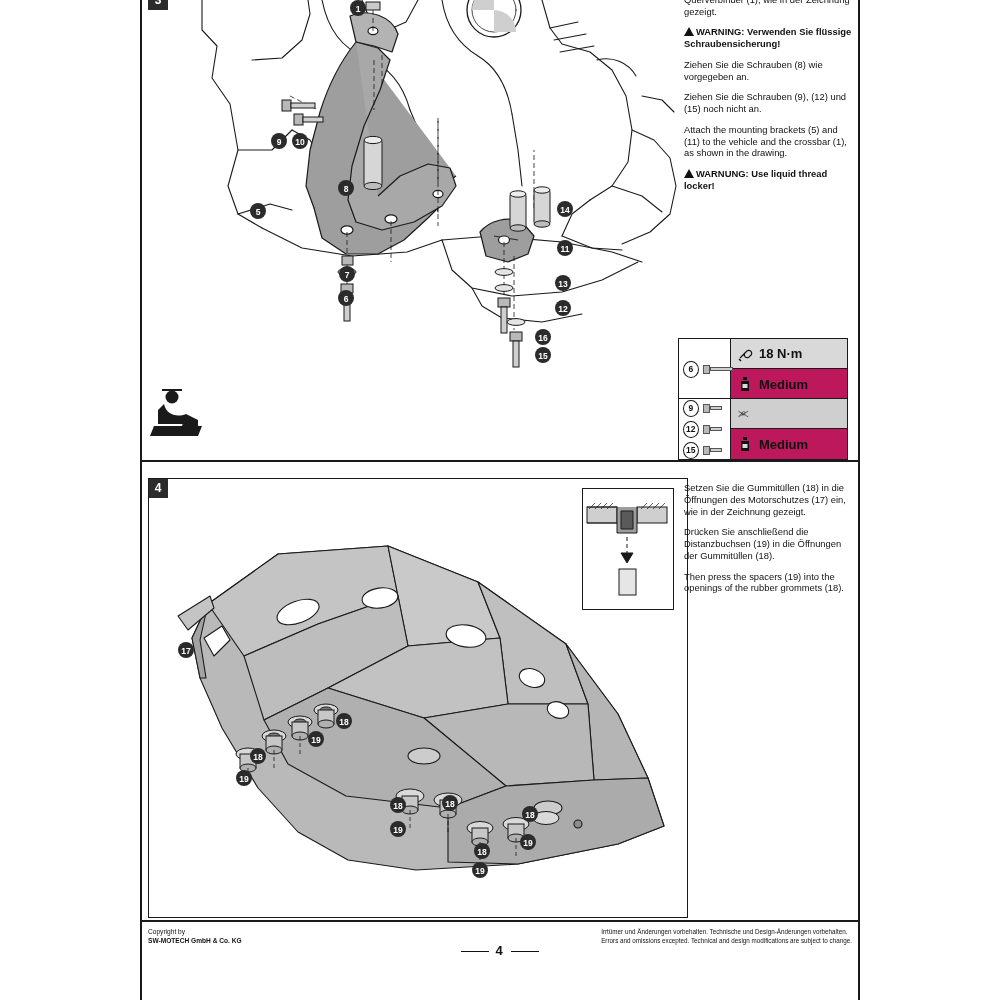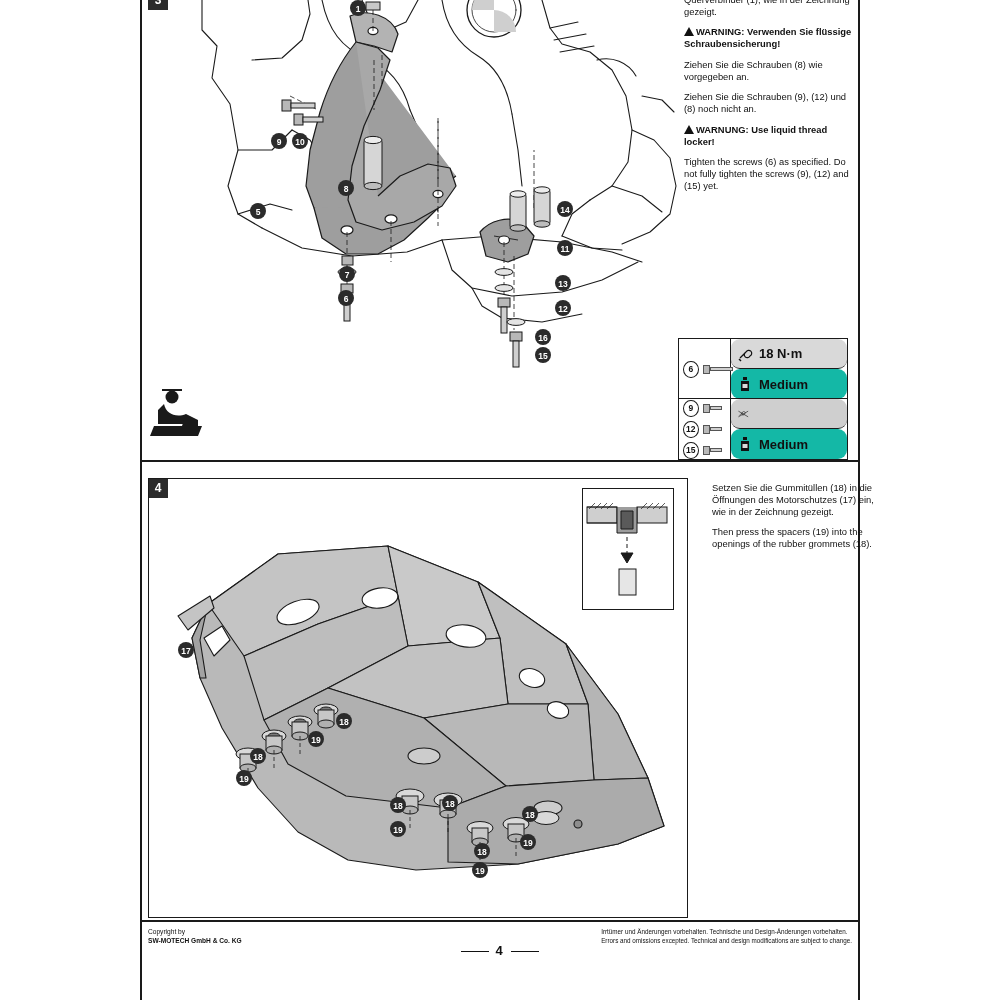--- a/index.html
+++ b/index.html
@@ -62,23 +62,23 @@
     width:52px;border-right:1.5px solid #1a1a1a;
     display:flex;flex-direction:column;justify-content:center;
     box-sizing:border-box;
   }
   .t-right{flex:1;display:flex;flex-direction:column;}
   .t-cell{
     height:30px;display:flex;align-items:center;gap:6px;
     border-bottom:1.5px solid #1a1a1a;
     padding-left:5px;box-sizing:border-box;
     background:#d9d9d9;
-    font-size:13px;font-weight:bold;border-radius:9px;
-  }
-  .t-cell:last-child{border-bottom:none;background:#14b8a6;}
+    font-size:13px;font-weight:bold;
+  }
+  .t-cell:last-child{border-bottom:none;background:#be185d;}
   .t-cell.grey{background:#cfcfcf;}
   .bullet-num{
     width:15px;height:15px;border-radius:50%;
     background:#fff;border:1.5px solid #1a1a1a;
     font-size:8.5px;font-weight:bold;
     display:flex;align-items:center;justify-content:center;
     margin:2px 4px;
   }
   .screw{
     display:inline-block;width:30px;height:9px;position:relative;
@@ -266,23 +266,23 @@
         <path d="M44 414 L56 420 L56 426 L40 426 Z" fill="#1a1a1a"></path>
         <path d="M12 426 L60 426 L56 436 L8 436 Z" fill="#1a1a1a"></path>
         <path d="M20 390 L40 390" stroke="#1a1a1a" stroke-width="2" fill="none"></path>
       </g>
     </svg>
 
     <div class="textcol" style="left:542px;top:-18px;">
       <p>(6) und (11) am Fahrzeug und Querverbinder (1), wie in der Zeichnung gezeigt.</p>
       <p class="warn"><span class="tri"></span><span>WARNING: Verwenden Sie flüssige Schraubensicherung!</span></p>
       <p>Ziehen Sie die Schrauben (8) wie vorgegeben an.</p>
-      <p>Ziehen Sie die Schrauben (9), (12) und (8) noch nicht an.</p>
+      <p>Ziehen Sie die Schrauben (9), (12) und (15) noch nicht an.</p>
+      <p>Attach the mounting brackets (5) and (11) to the vehicle and the crossbar (1), as shown in the drawing.</p>
       <p class="warn"><span class="tri"></span><span>WARNUNG: Use liquid thread locker!</span></p>
-      <p>Tighten the screws (6) as specified. Do not fully tighten the screws (9), (12) and (15) yet.</p>
     </div>
 
     <div class="torque" style="left:536px;top:338px;width:170px;height:62px;">
       <div class="row" style="height:100%;">
         <div class="t-left">
           <div style="display:flex;align-items:center;">
             <div class="bullet-num">6</div>
             <span class="screw">
                 <span class="head"></span>
                 <span class="shaft"></span>
@@ -488,22 +488,23 @@
           <text x="250" y="354.5" fill="#fff" text-anchor="middle" class="callout-text">19</text>
         <circle cx="334" cy="373" r="8" fill="#2b2b2b"></circle>
           <text x="334" y="376.5" fill="#fff" text-anchor="middle" class="callout-text">18</text>
         <circle cx="380" cy="364" r="8" fill="#2b2b2b"></circle>
           <text x="380" y="367.5" fill="#fff" text-anchor="middle" class="callout-text">19</text>
         <circle cx="332" cy="392" r="8" fill="#2b2b2b"></circle>
           <text x="332" y="395.5" fill="#fff" text-anchor="middle" class="callout-text">19</text>
       </g>
     </svg>
 
-    <div class="textcol" style="left:542px;top:20px;margin-left:28px;">
+    <div class="textcol" style="left:542px;top:20px;">
       <p>Setzen Sie die Gummitüllen (18) in die Öffnungen des Motorschutzes (17) ein, wie in der Zeichnung gezeigt.</p>
+      <p>Drücken Sie anschließend die Distanzbuchsen (19) in die Öffnungen der Gummitüllen (18).</p>
       <p>Then press the spacers (19) into the openings of the rubber grommets (18).</p>
     </div>
 
     <div class="footer">
       <div class="foot-left">
         <div>Copyright by</div>
         <div><b>SW-MOTECH GmbH &amp; Co. KG</b></div>
       </div>
       <div class="foot-right">
         <div>Irrtümer und Änderungen vorbehalten. Technische und Design-Änderungen vorbehalten.</div>

